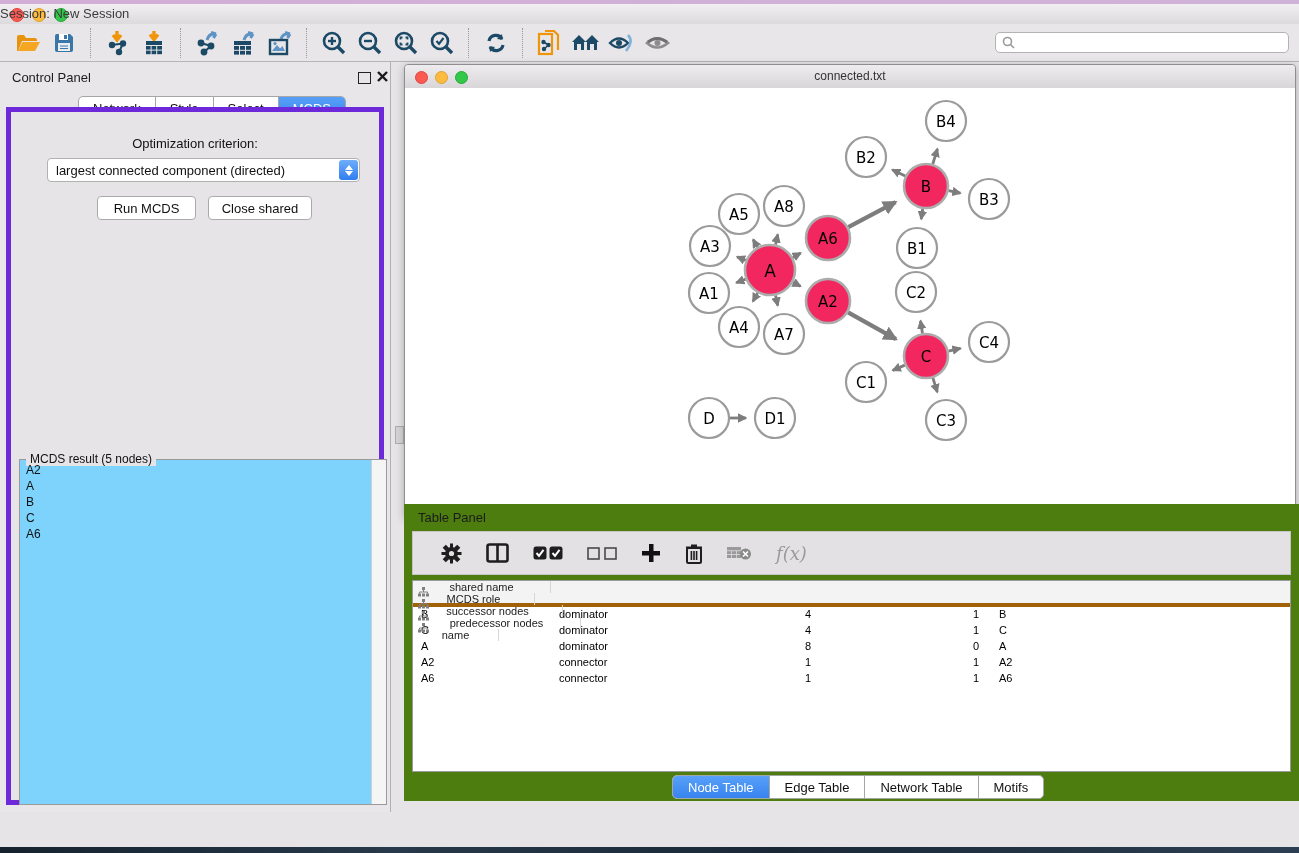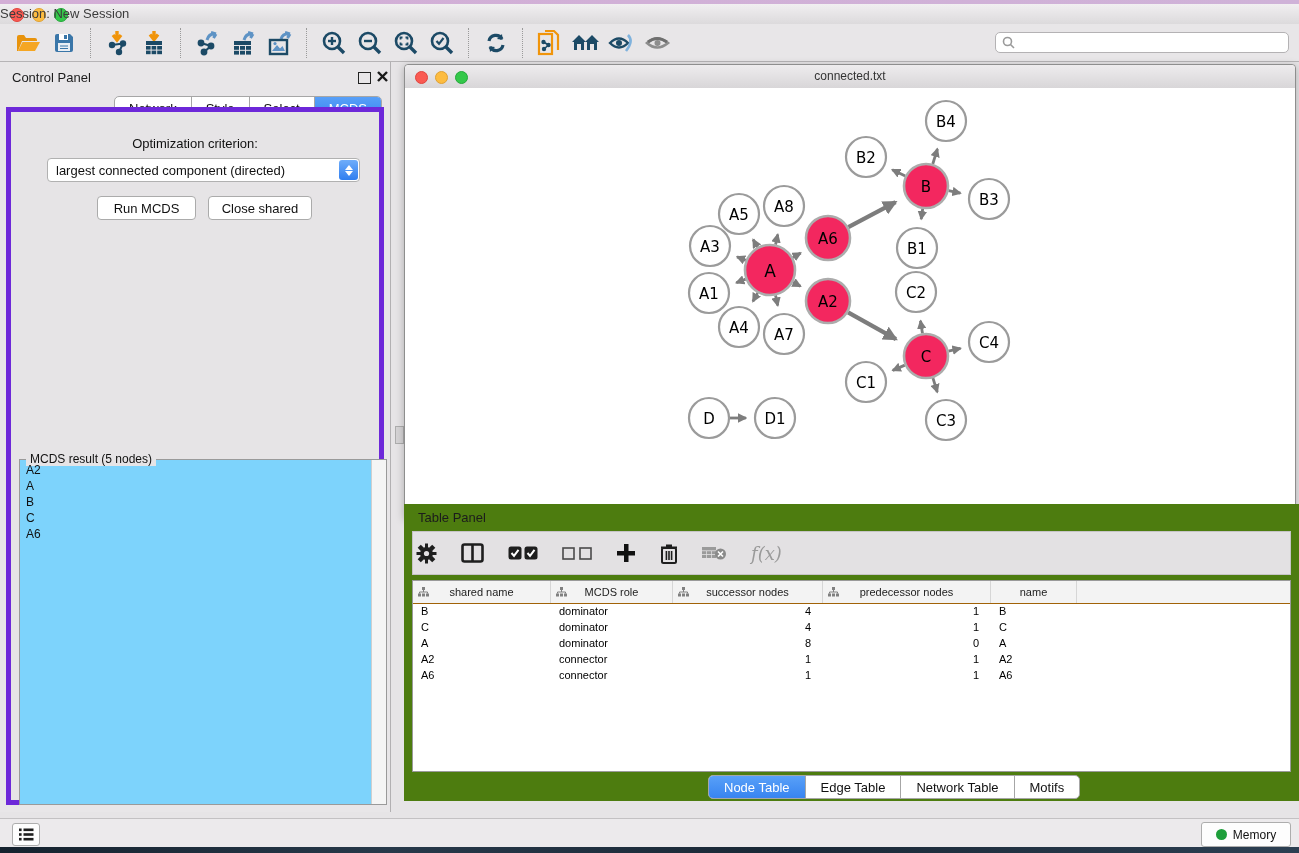--- a/index.html
+++ b/index.html
@@ -22,21 +22,21 @@
   .sep{width:1px;height:30px;border-left:1px dotted #9a9a9a;margin:0 8px;}
   .search{position:absolute;right:10px;top:8px;width:294px;height:21px;background:#fff;border:1px solid #b4b2b4;
           border-radius:5px;display:flex;align-items:center;padding-left:6px;box-sizing:border-box;}
   .search input{border:none;outline:none;flex:1;font-size:12px;background:transparent;margin-left:4px;font-family:"Liberation Sans",sans-serif;}
   
   .cpanel{position:absolute;left:0;top:62px;width:391px;height:750px;background:#e8e6e8;border-right:1px solid #b2b0b2;box-sizing:border-box;}
   .cpanel-head{position:relative;height:30px;}
   .cpanel-head .ptitle{position:absolute;left:12px;top:8px;font-size:13px;color:#1c1c1c;}
   .float-ico{position:absolute;top:10px;width:11px;height:10px;border:1.6px solid #222;}
   .xbtn{position:absolute;top:9px;}
-  .seg-tabs{display:flex;position:absolute;height:22px;background:#fff;border:1px solid #a6a6a6;border-radius:5px;overflow:hidden;margin-left:36px;}
+  .seg-tabs{display:flex;position:absolute;height:22px;background:#fff;border:1px solid #a6a6a6;border-radius:5px;overflow:hidden;}
   .seg{display:flex;align-items:center;justify-content:center;font-size:13px;color:#111;border-right:1px solid #a6a6a6;cursor:default;}
   .seg:last-child{border-right:none;}
   .seg.active{background:linear-gradient(#58a0f8,#3884f0);color:#fff;}
   #cp-tabs{left:78px;top:34px;}
   #cp-tabs .seg{padding:0 14px;}
   .cp-body{position:absolute;left:6px;top:45px;width:378px;height:698px;background:#e6e4e6;border:5px solid #6d28d9;box-sizing:border-box;}
   .opt-label{position:absolute;left:0;right:0;top:24px;text-align:center;font-size:13px;color:#111;}
   .dropdown{position:absolute;left:36px;top:46px;width:313px;height:24px;background:#fff;border:1px solid #b1b1b1;border-radius:4px;
             display:flex;align-items:center;box-sizing:border-box;}
   .dropdown .dval{flex:1;font-size:13px;color:#111;padding-left:8px;white-space:nowrap;overflow:hidden;}
@@ -60,23 +60,23 @@
   .nw-lights{position:absolute;left:10px;top:6px;display:flex;gap:7px;}
   .nw-lights .light{width:11px;height:11px;}
   .nw-canvas{position:absolute;left:0;top:23px;right:0;bottom:0;background:#fff;overflow:hidden;}
   .grip{position:absolute;right:1px;bottom:1px;}
   .handle-v{position:absolute;left:395px;top:426px;width:7px;height:16px;background:#d6d4d6;border:1px solid #adadad;}
   .handle-h{position:absolute;left:845px;top:513px;width:13px;height:7px;background:#d6d4d6;border:1px solid #adadad;}
   
   .tpanel{position:absolute;left:404px;top:504px;width:895px;height:297px;background:#4d7c0f;box-sizing:border-box;}
   .tpanel .ptitle{position:absolute;left:14px;top:6px;font-size:13px;color:#1c1c1c;}
   .tp-toolbar{position:absolute;left:8px;top:27px;width:879px;height:44px;background:#e3e1e3;border:1px solid #c6c4c6;
-              display:flex;align-items:center;gap:24px;padding-left:3px;box-sizing:border-box;}
+              display:flex;align-items:center;gap:24px;padding-left:28px;box-sizing:border-box;}
   .tp-table{position:absolute;left:8px;top:76px;width:879px;height:192px;background:#fff;border:1px solid #9a9a9a;box-sizing:border-box;overflow:hidden;}
-  .thead{display:flex;height:22px;background:#f3f3f3;border-bottom:1px solid #a16207;}
+  .thead{display:flex;height:22px;background:#f3f3f3;border-bottom:4px solid #a16207;flex-direction:column;}
   .th{position:relative;display:flex;align-items:center;justify-content:center;font-size:11px;color:#222;
       border-right:1px solid #d6d6d6;box-sizing:border-box;}
   .th .tree{position:absolute;left:5px;top:6px;}
   .trow{display:flex;height:16px;}
   .td{font-size:11px;color:#000;box-sizing:border-box;padding:1px 0 0 8px;white-space:nowrap;overflow:hidden;}
   .td.right{text-align:right;padding-right:12px;padding-left:0;}
   #tp-tabs{left:268px;top:271px;}
   #tp-tabs .seg{padding:0 15px;}
   
   .statusbar{position:absolute;left:0;top:818px;width:100%;height:29px;background:#eceaec;border-top:1px solid #c3c1c3;}
@@ -535,33 +535,15 @@
     </div>
 
     <div class="seg-tabs" id="tp-tabs">
         <div class="seg active">Node Table</div>
         <div class="seg">Edge Table</div>
         <div class="seg">Network Table</div>
         <div class="seg">Motifs</div>
       </div>
   </div>
 
-  <div class="statusbar">
-    <div class="sb-btn">
-      <svg width="15" height="13">
-          <g fill="#1e1e1e">
-            <rect x="0" y="0.5" width="2.6" height="2.6"></rect>
-            <rect x="4.5" y="0.5" width="10" height="2.6"></rect>
-            <rect x="0" y="5.2" width="2.6" height="2.6"></rect>
-            <rect x="4.5" y="5.2" width="10" height="2.6"></rect>
-            <rect x="0" y="9.9" width="2.6" height="2.6"></rect>
-            <rect x="4.5" y="9.9" width="10" height="2.6"></rect>
-          </g>
-        </svg>
-    </div>
-    <div class="mem-btn">
-      <span class="mem-dot"></span>
-      <span>Memory</span>
-    </div>
-  </div>
 
   <div class="desktop-strip"></div>
 </div>
 
 </body></html>

